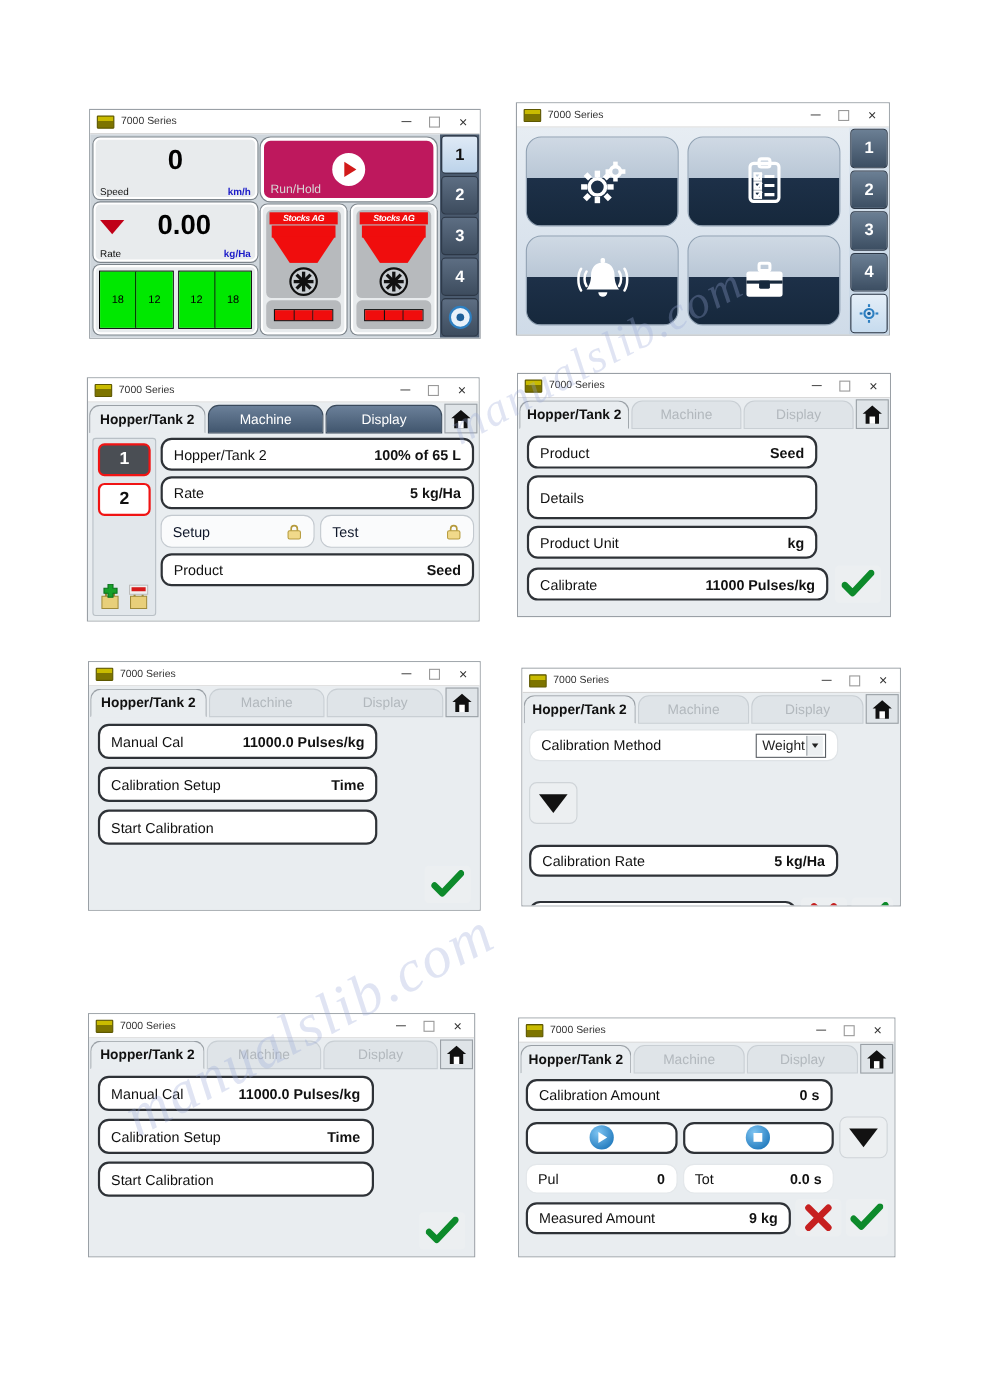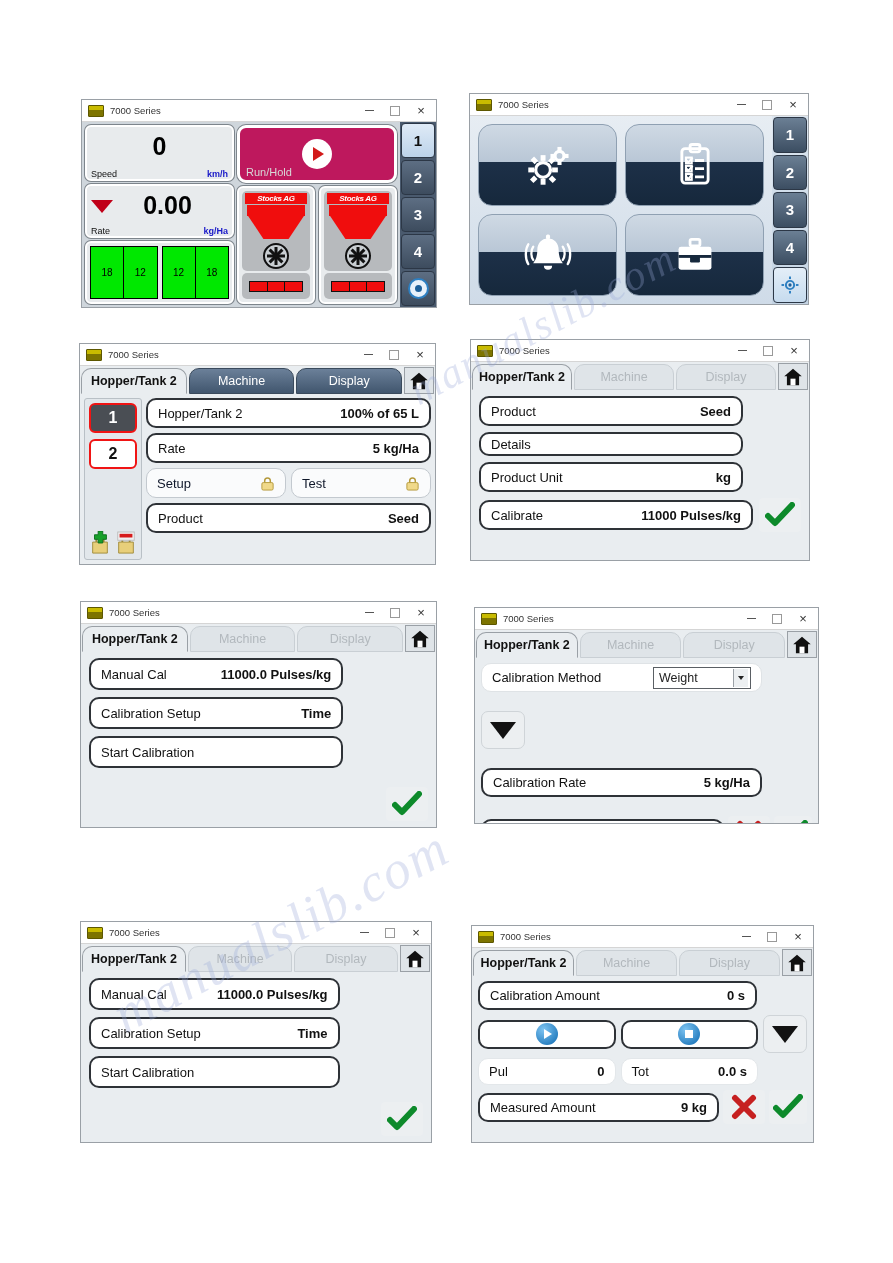--- a/index.html
+++ b/index.html
@@ -492,21 +492,21 @@
               <rect x="9" y="14" width="6" height="8" fill="#fff"></rect>
             </svg>
         </div>
       </div>
       <div class="iso-body" style="padding:6px 8px;">
         <div class="rows" style="gap:6px;">
           <div class="row" style="height:30px;width:82%;">
             <span class="k">Product</span>
             <span class="v">Seed</span>
           </div>
-          <div class="row" style="height:24px;width:82%;">
+          <div class="row" style="height:40px;width:82%;">
             <span class="k">Details</span>
             <span class="v"></span>
           </div>
           <div class="row" style="height:30px;width:82%;">
             <span class="k">Product Unit</span>
             <span class="v">kg</span>
           </div>
           <div style="display:flex;align-items:center;gap:6px;">
             <div class="row" style="height:30px;flex:1 1 auto;">
               <span class="k">Calibrate</span>
@@ -600,21 +600,21 @@
               <path d="M12 2L1.5 11h3.2v11h14.6V11h3.2z" fill="#111"></path>
               <rect x="9" y="14" width="6" height="8" fill="#fff"></rect>
             </svg>
         </div>
       </div>
       <div class="iso-body" style="padding:5px 6px;flex-direction:column;gap:19px;">
 
         <div style="display:flex;align-items:center;gap:6px;">
           <div class="row" style="height:29px;flex:1 1 auto;border:1px solid #dfe3e6;background:#fff;">
             <span class="k">Calibration Method</span>
-            <span class="selbox" style="width:98px;margin-left:12px;">
+            <span class="selbox" style="width:64px;margin-left:12px;">
               <span>Weight</span>
               <span class="caret"></span>
             </span>
           </div>
           <div style="width:44px;"></div>
         </div>
 
         <div style="display:flex;align-items:center;gap:6px;">
           <div class="downbtn"></div>
         </div>

